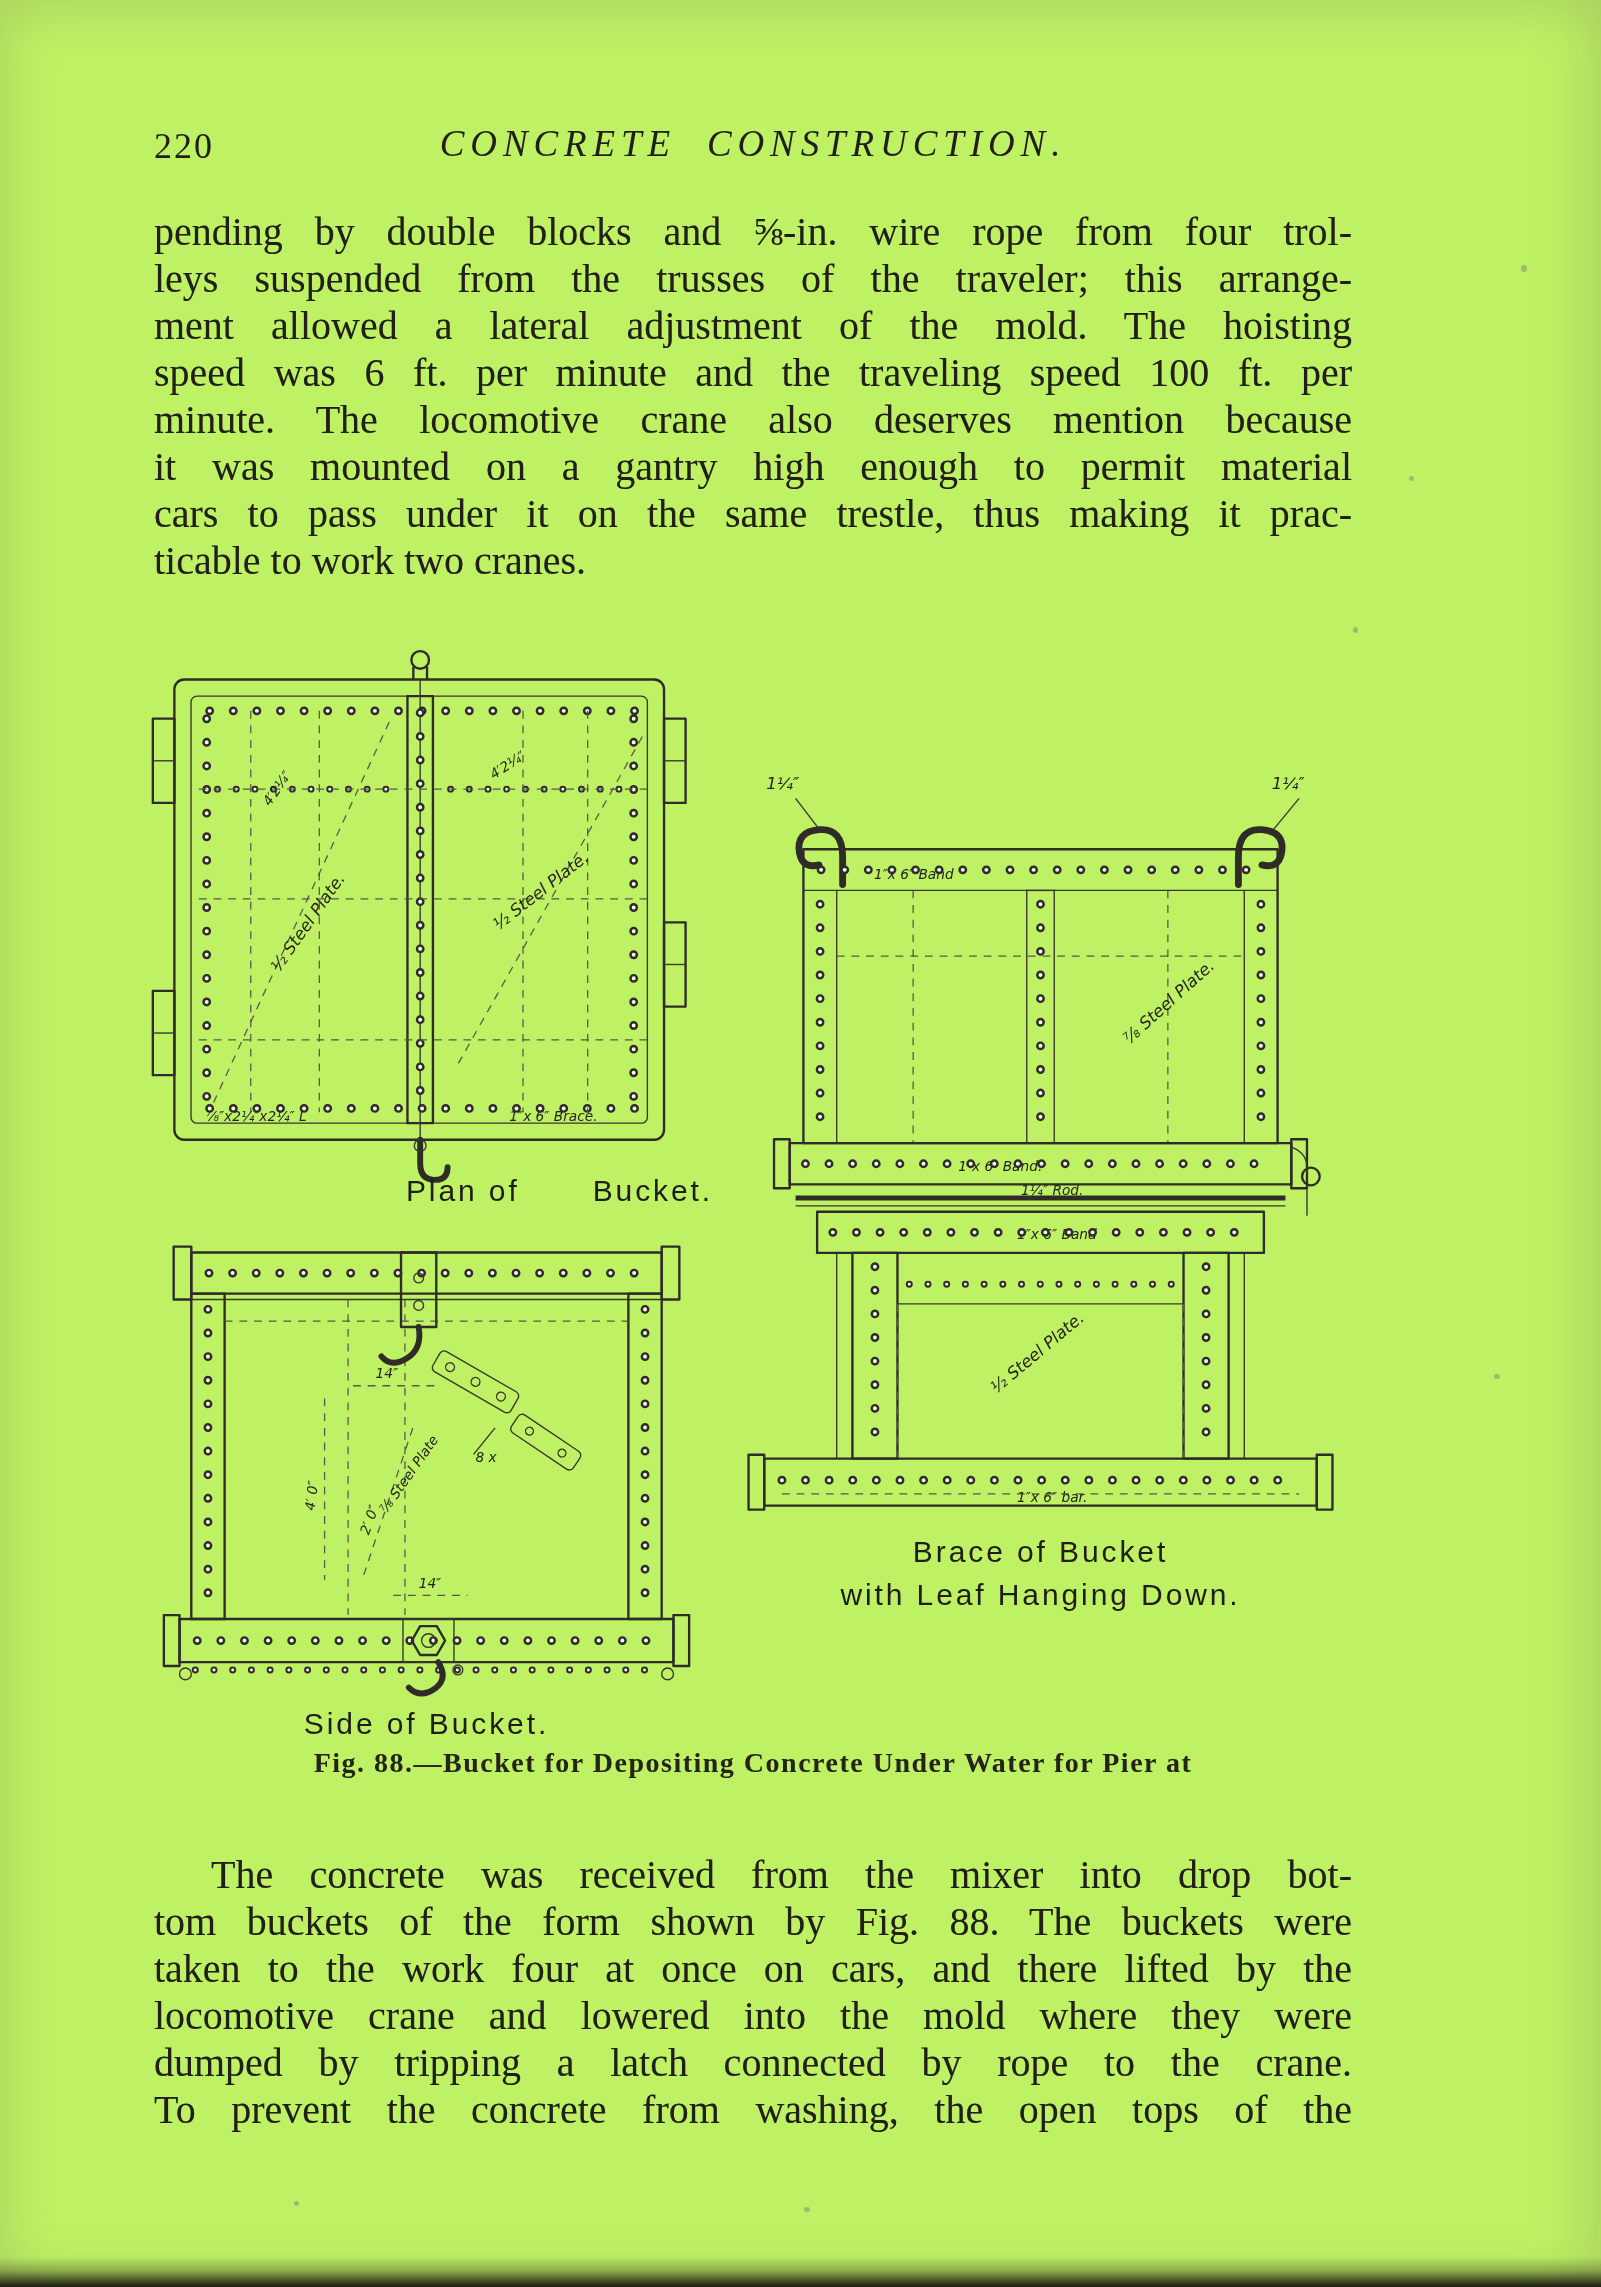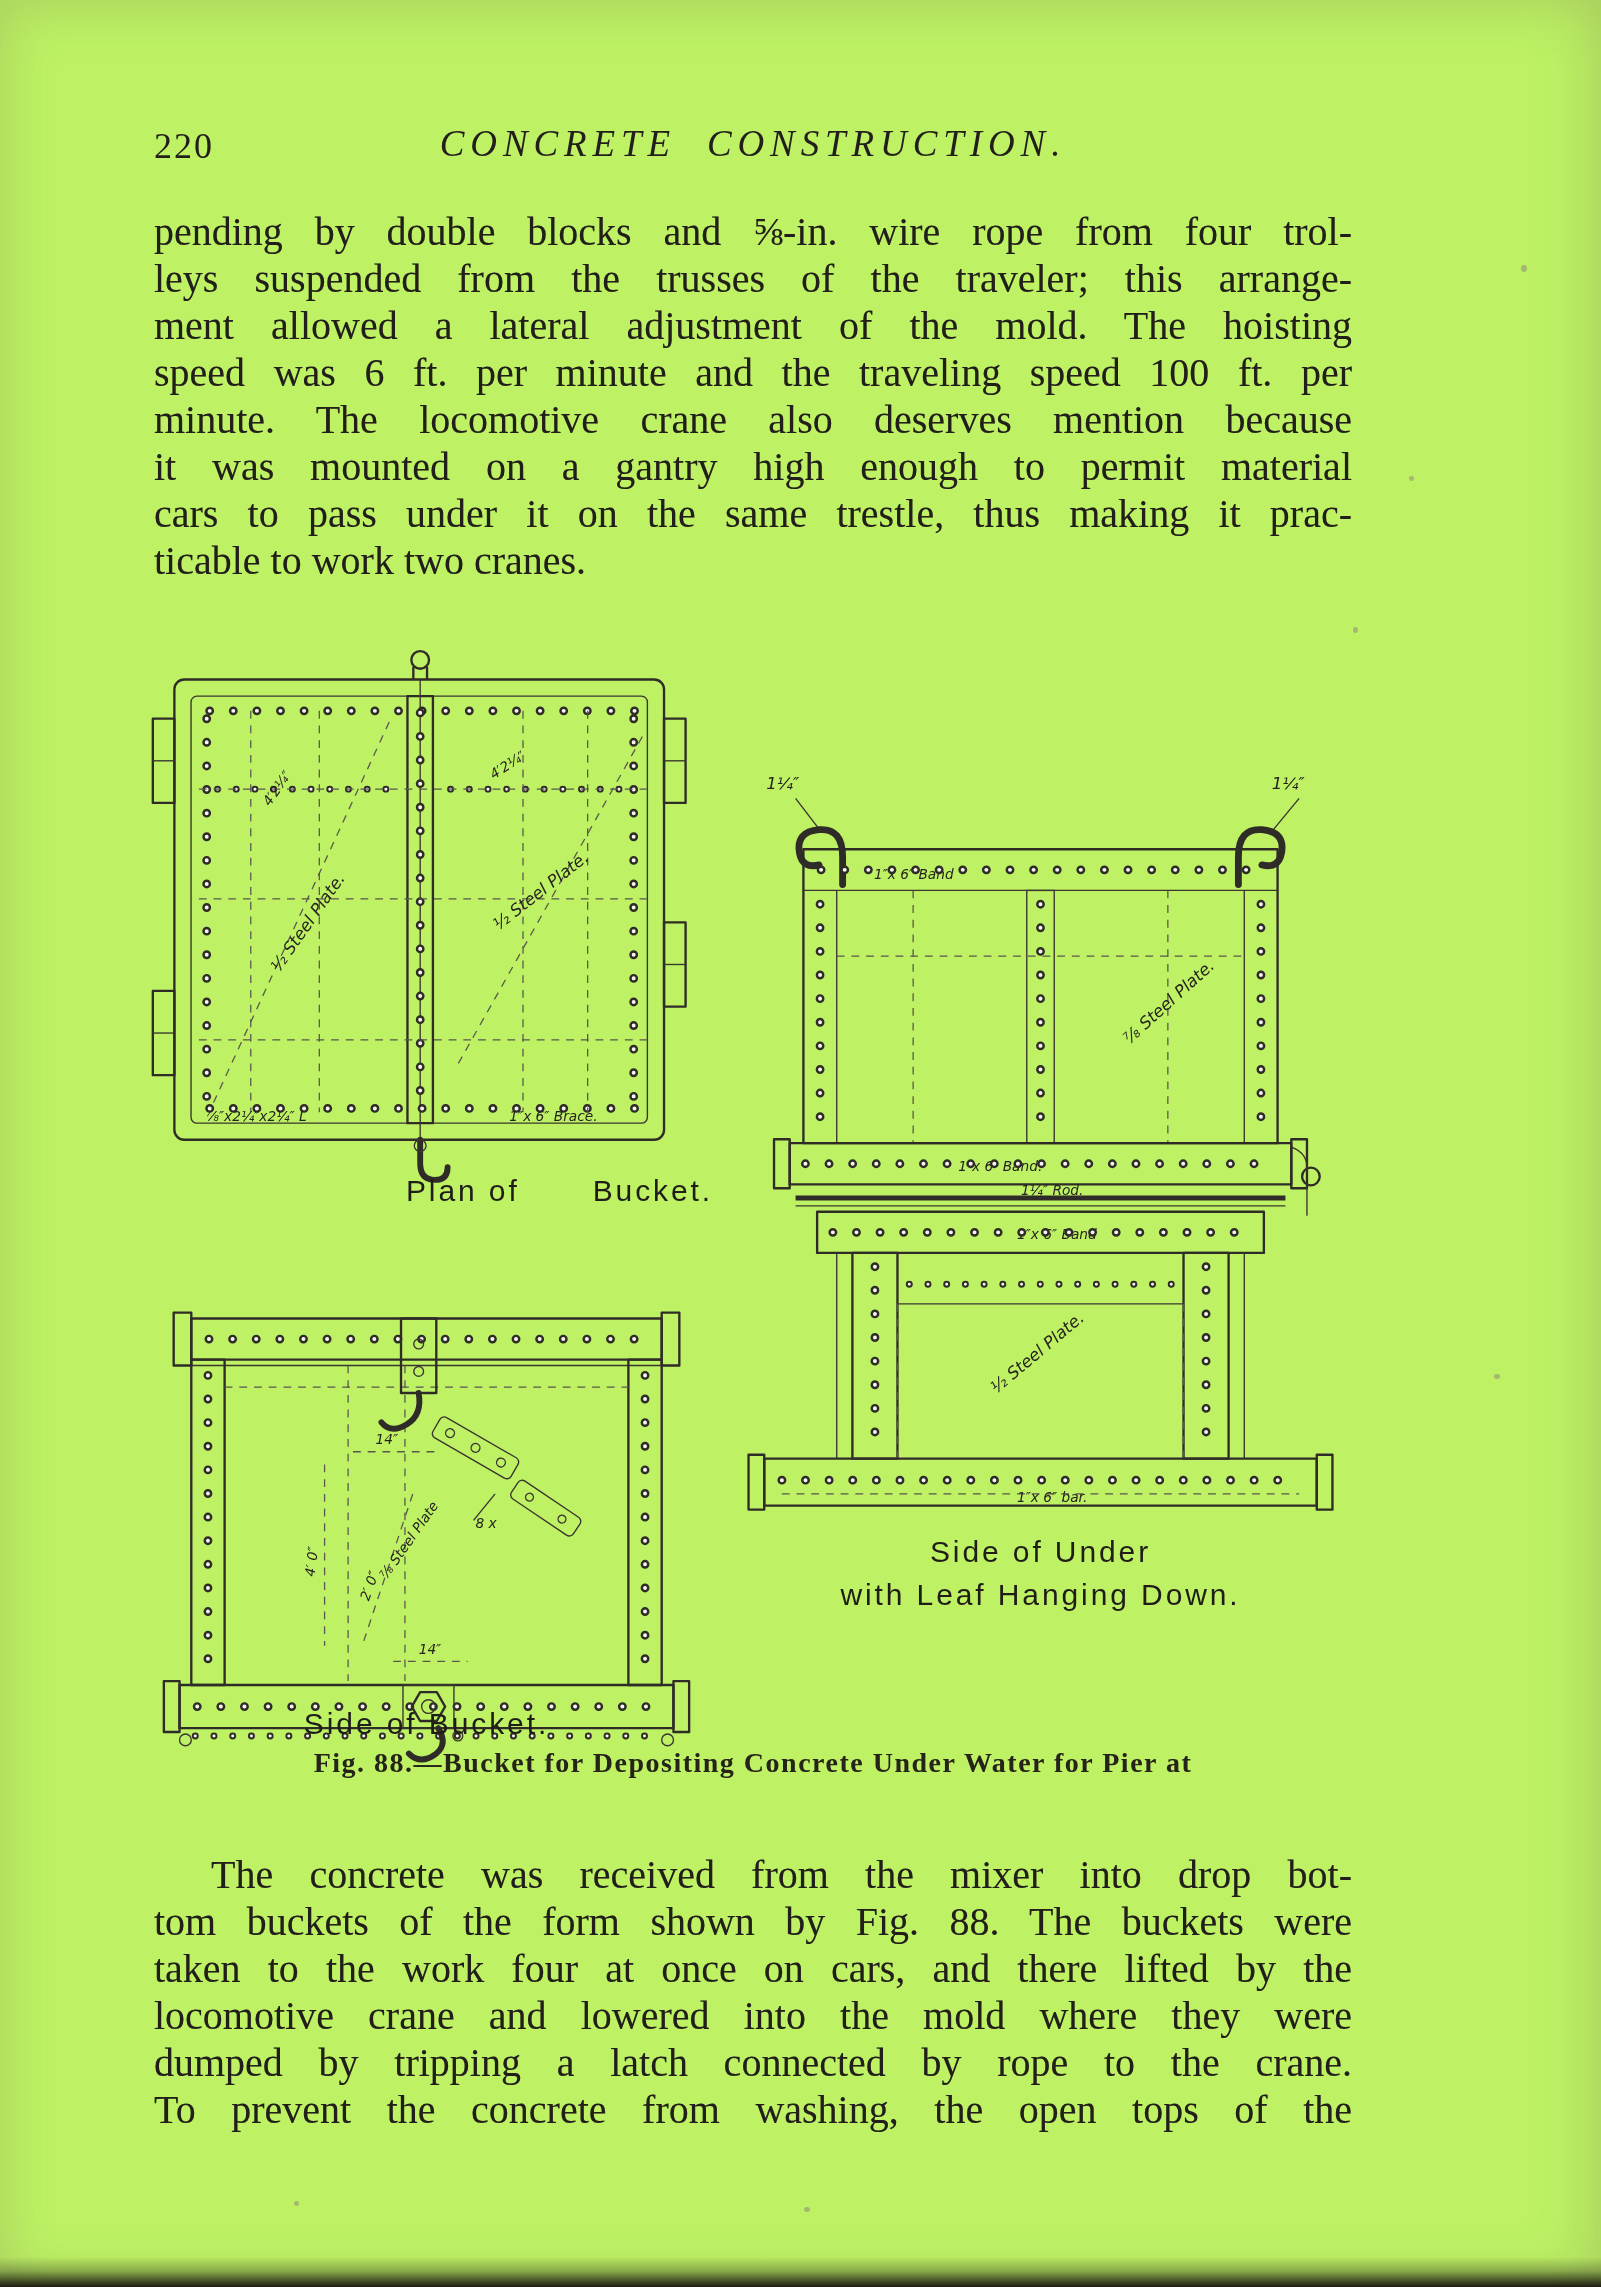--- a/index.html
+++ b/index.html
@@ -126,21 +126,21 @@
         <path d="M281 508 L281 532 Q281 549 296 549 Q309 549 309 536" class="hook"></path>
         <circle cx="281" cy="514" r="6" class="dlt"></circle>
       </g>
     </svg>
   </figure>
   <div class="figcap-hand plan-cap" style="left:145px;top:1174px;width:568px">
     <span>Plan of</span>
     <span>Bucket.</span>
   </div>
 
-  <figure class="fig" style="left:152px;top:1293px;margin:0">
+  <figure class="fig" style="left:152px;top:1227px;margin:0">
     <svg viewBox="0 0 560 500" width="549" height="490">
       <g>
         <rect x="40" y="26" width="480" height="42" class="dln"></rect>
         <rect x="22" y="20" width="18" height="54" class="dln"></rect>
         <rect x="520" y="20" width="18" height="54" class="dln"></rect>
         <line x1="40" y1="74" x2="520" y2="74" class="dlt"></line>
       </g>
       <g>
         <rect x="40" y="68" width="34" height="332" class="dln"></rect>
         <rect x="486" y="68" width="34" height="332" class="dln"></rect>
@@ -283,21 +283,21 @@
         <line x1="489" y1="522" x2="489" y2="706" class="rvo"></line>
           <line x1="489" y1="522" x2="489" y2="706" class="rvi"></line>
         <line x1="186" y1="540" x2="454" y2="540" class="rvo-s"></line>
           <line x1="186" y1="540" x2="454" y2="540" class="rvi-s"></line>
         <line x1="56" y1="740" x2="584" y2="740" class="rvo"></line>
           <line x1="56" y1="740" x2="584" y2="740" class="rvi"></line>
       </g>
     </svg>
   </figure>
   <div class="figcap-hand" style="left:727px;top:1535px;width:627px">
-    <span>Side of Under</span>
+    <span>Brace of Bucket</span>
   </div>
   <div class="figcap-hand" style="left:727px;top:1578px;width:627px">
     <span>with Leaf Hanging Down.</span>
   </div>
 
   <div class="figcap" style="top:1747px">
     <span>Fig. 88.—Bucket for Depositing Concrete Under Water for Pier at</span>
   </div>
 
   <div class="para" style="top:1851px">

